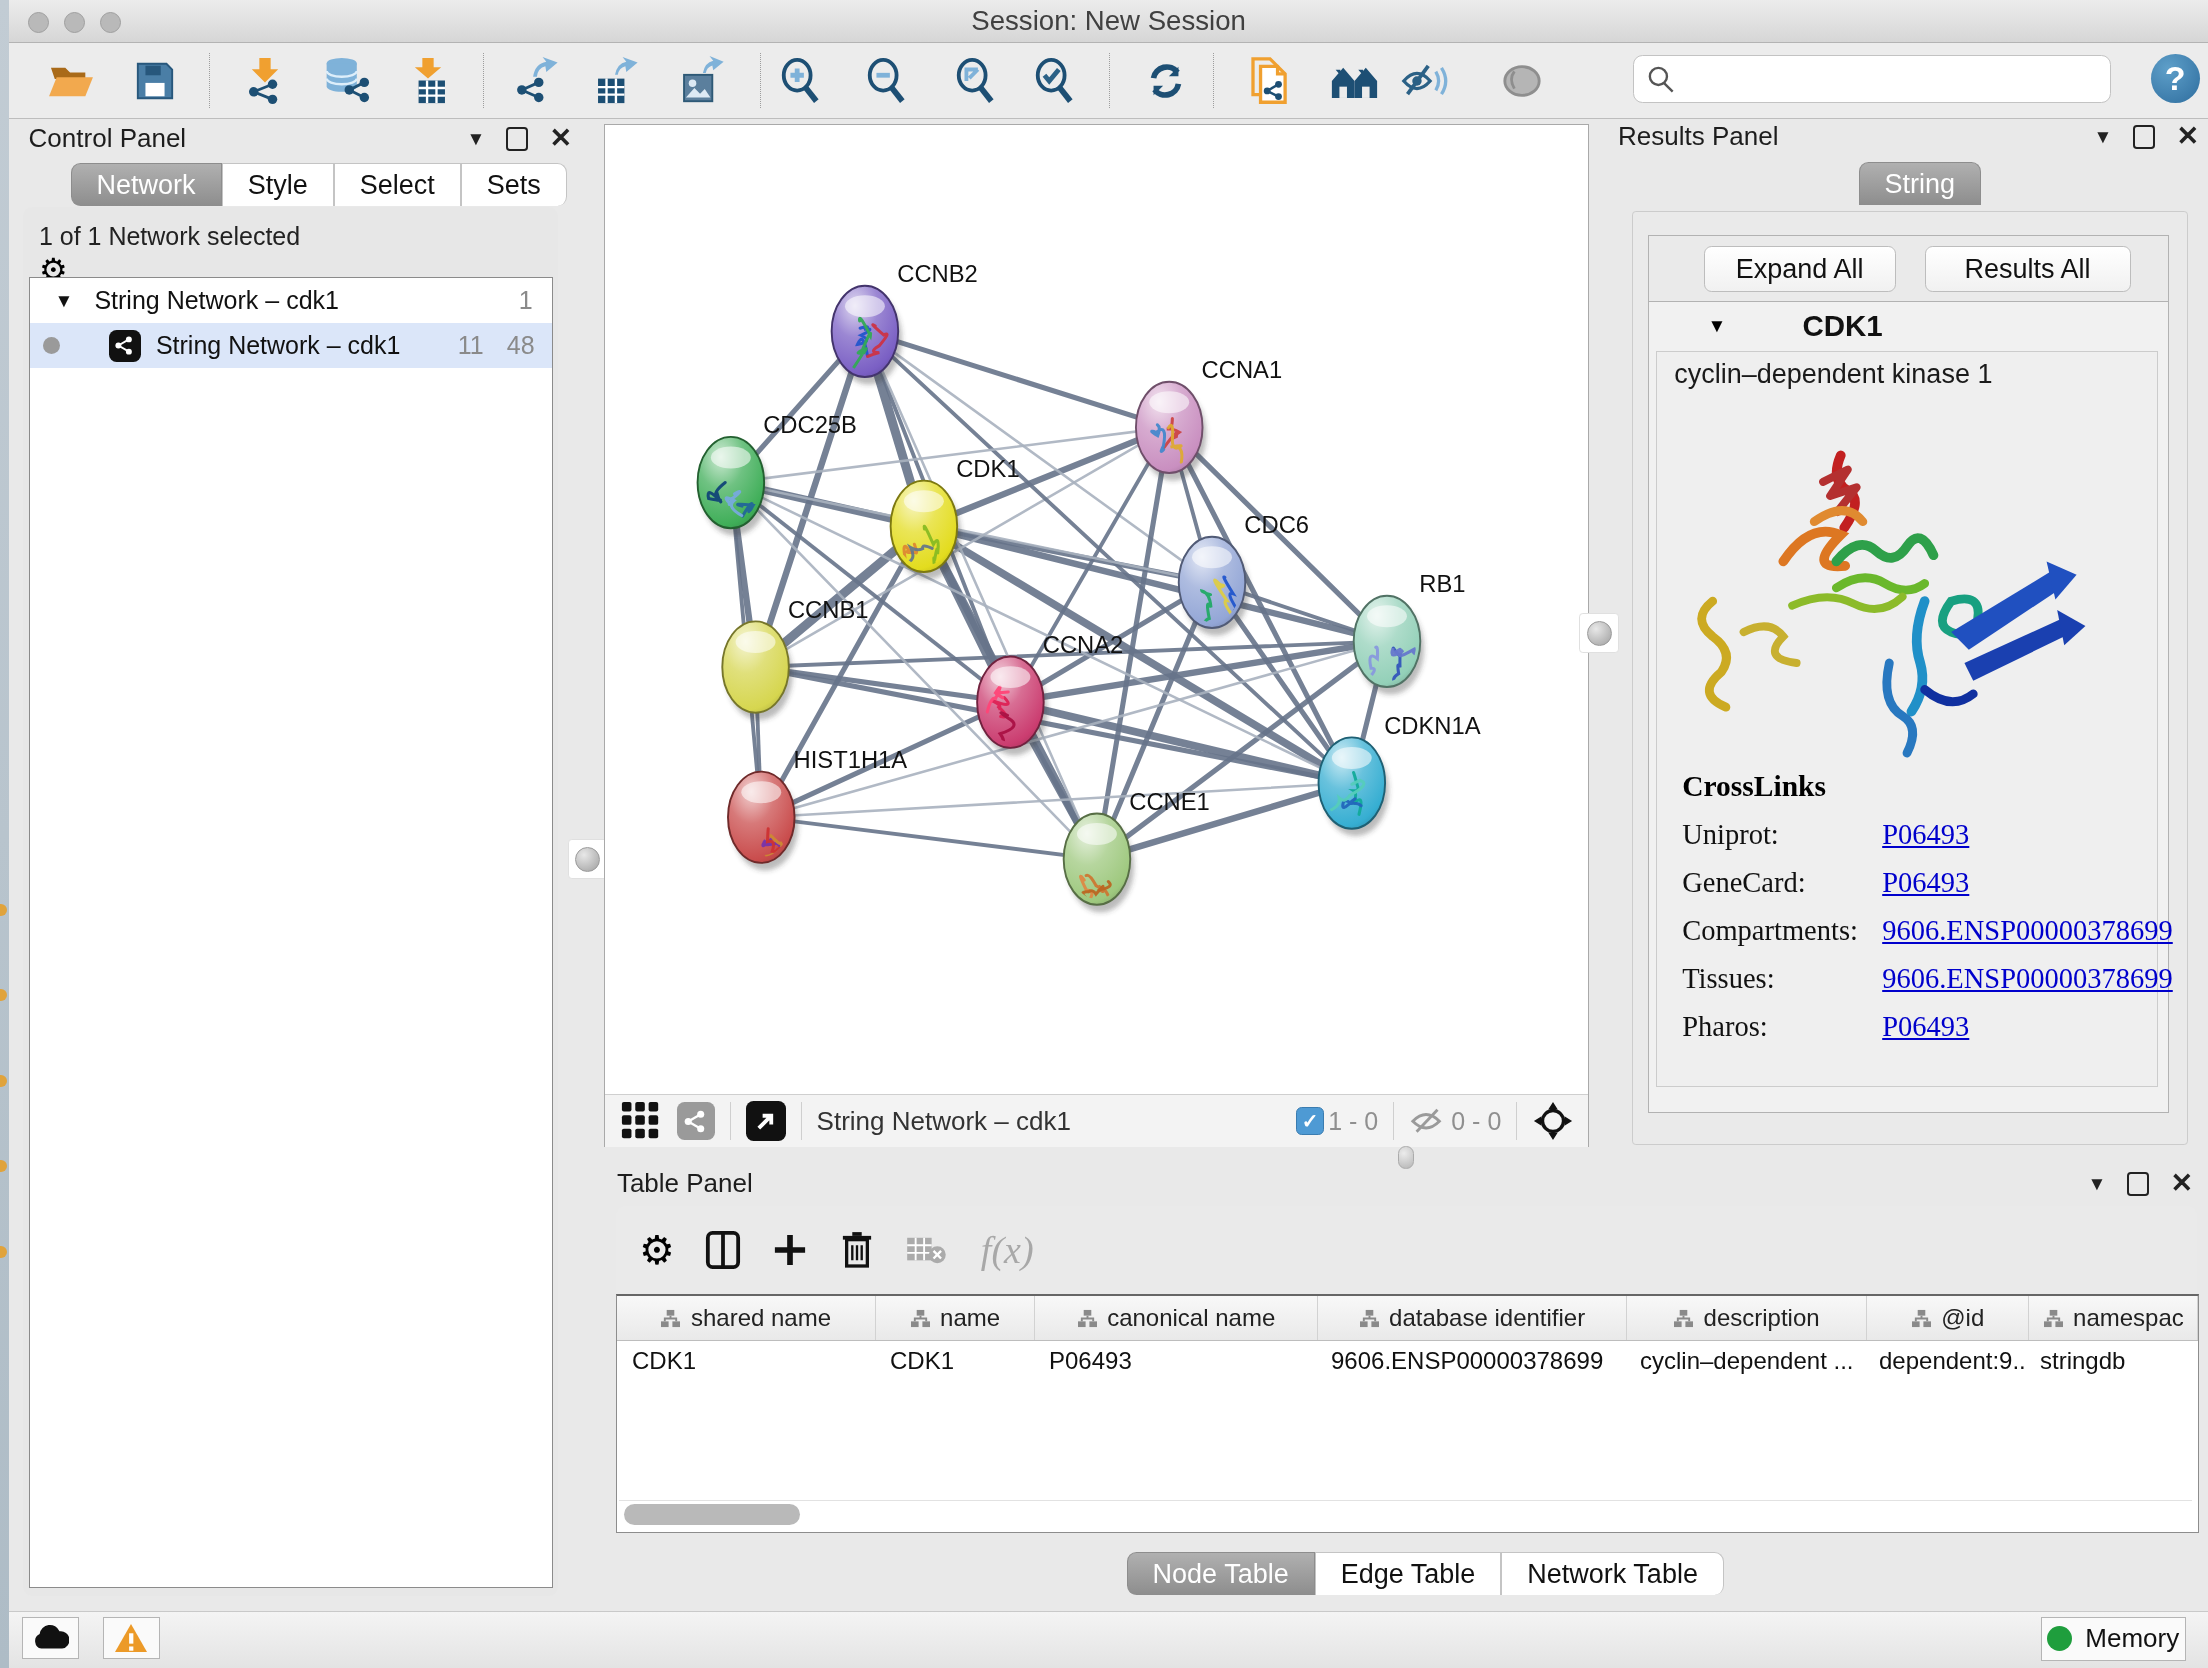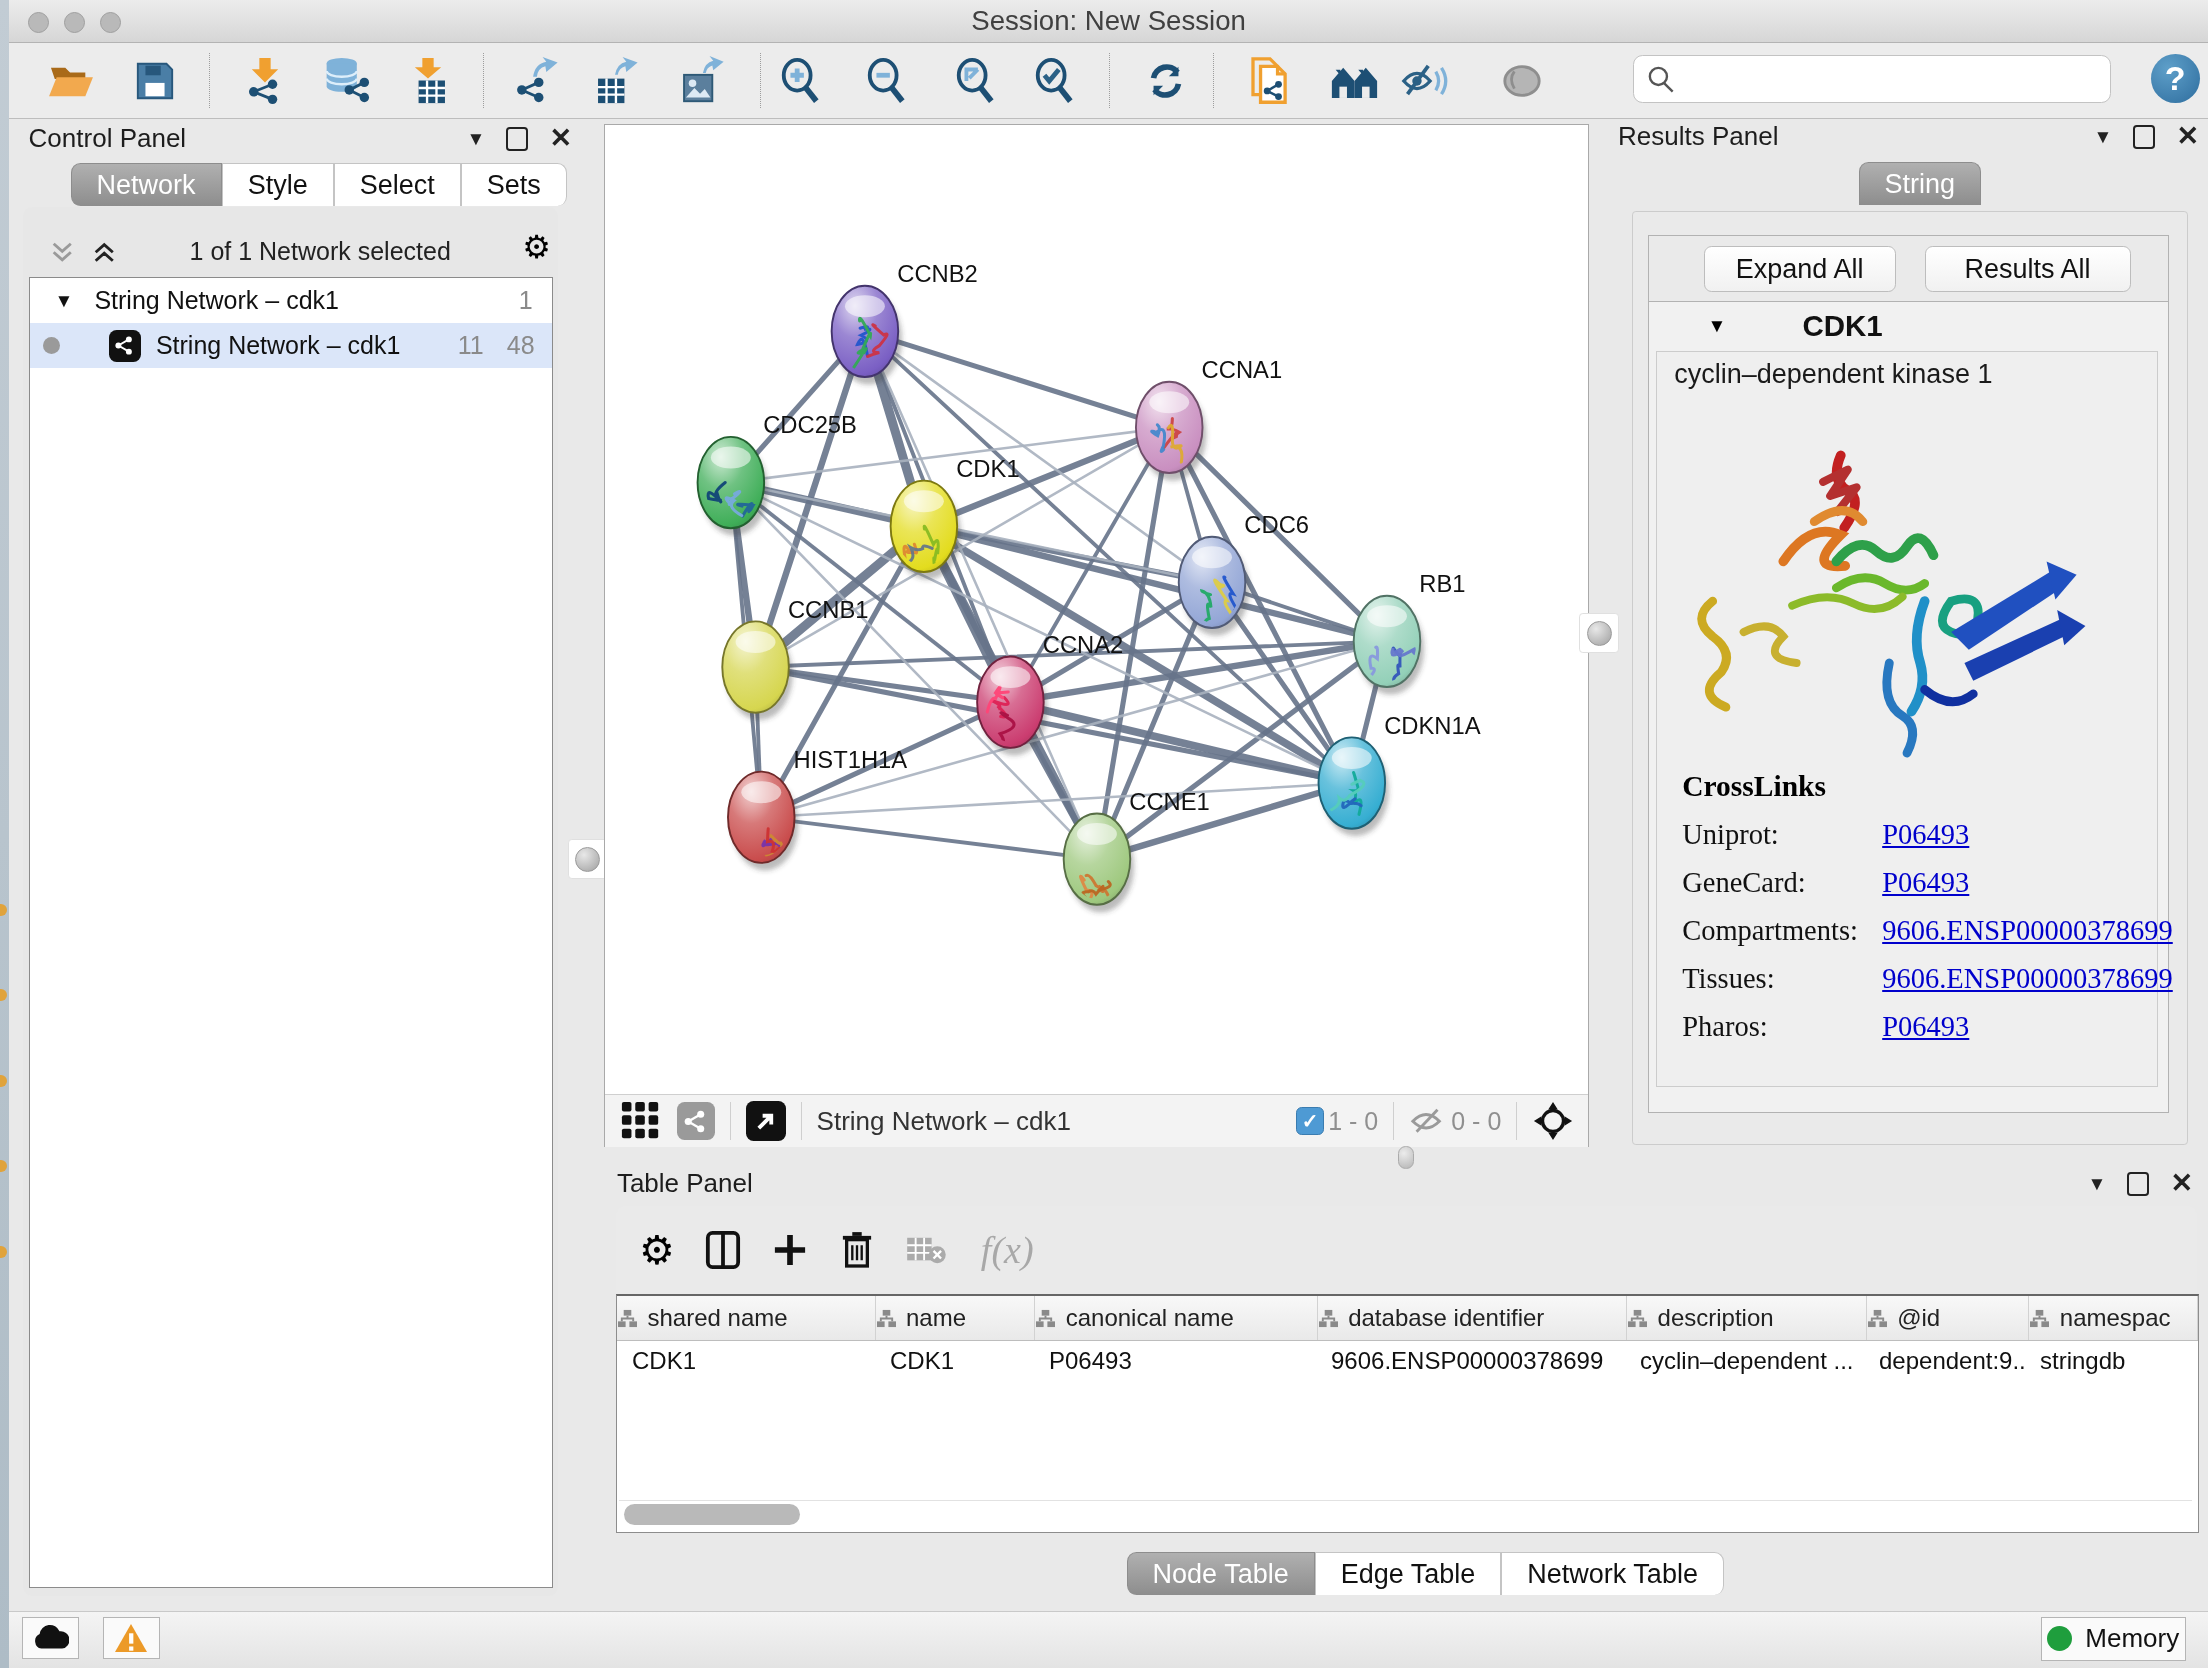--- a/index.html
+++ b/index.html
@@ -28,21 +28,21 @@
   .ph-close{font-size:27px;font-weight:bold;color:#222;line-height:19px;}
   .tab{height:42px;line-height:42px;text-align:center;font-size:27px;background:#fff;color:#111;border:1px solid #c4c4c4;border-bottom:none;padding:0 25px;border-radius:9.5px 9.5px 0 0;}
   .tab.sel{background:linear-gradient(#b0b0b0,#8d8d8d);color:#fff;border-color:#8d8d8d;}
   .tabrow{position:absolute;display:flex;}
   .tabrow .tab{border-radius:0;}
   .tabrow .tab:first-child{border-radius:9.5px 0 0 9.5px;}
   .tabrow .tab:last-child{border-radius:0 9.5px 9.5px 0;}
   
   #control-panel{left:1px;top:119px;width:562px;height:1492px;}
   #cp-body{position:absolute;left:13.3px;top:88px;width:535px;height:1389px;background:#e7e7e7;border-radius:9.5px;}
-  #cp-status{position:absolute;left:8px;top:15px;width:100%;height:44px;display:flex;align-items:flex-end;}
+  #cp-status{position:absolute;left:16px;top:15px;width:100%;height:44px;display:flex;align-items:flex-start;flex-direction:column;}
   #cp-status .txt{flex:1;text-align:center;font-size:25px;color:#222;}
   #cp-tree{position:absolute;left:5.7px;top:70px;width:522px;height:1309px;background:#fff;border:1.9px solid #8b8b8b;}
   .tree-row{height:45px;display:flex;align-items:center;font-size:25px;color:#111;}
   .tree-row.sel{background:#dbe6f9;}
   .badge{width:32px;height:32px;border-radius:7.6px;background:#111;display:flex;align-items:center;justify-content:center;}
   .badge.gray{background:#9a9a9a;}
   .cnt{color:#8a8a8a;}
   
   .vsplit-handle{width:38px;height:38px;background:#fff;border:1px solid #e0e0e0;display:flex;align-items:center;justify-content:center;border-radius:3.8px;}
   .knob{width:23px;height:23px;border-radius:50%;background:radial-gradient(circle at 35% 30%,#e8e8e8,#9f9f9f);border:1px solid #9a9a9a;}
@@ -68,21 +68,21 @@
   #crosslinks{position:absolute;left:25px;top:418px;font-family:"Liberation Serif",serif;}
   #cl-title{font-size:29.5px;font-weight:bold;color:#000;}
   .cl-row{display:flex;margin-top:16px;font-size:28.5px;}
   .cl-label{width:200px;color:#111;}
   .cl-link{color:#0000cc;text-decoration:underline;}
   
   #table-panel{left:595px;top:1168px;width:1605px;height:443px;}
   #tp-toolbar{position:absolute;left:12.4px;top:38px;width:1581px;height:88px;background:#eaeaea;border-radius:9.5px 9.5px 0 0;display:flex;align-items:center;}
   #tp-table{position:absolute;left:12.4px;top:126px;width:1581px;height:236px;background:#fff;border:1.9px solid #8d8d8d;border-top:2.9px solid #666;}
   #tp-head{display:flex;height:44px;background:linear-gradient(#f8f8f8,#e9e9e9);border-bottom:1.9px solid #bdbdbd;}
-  .th{display:flex;align-items:center;gap:9.5px;justify-content:flex-start;font-size:24px;color:#222;border-right:1px solid #d2d2d2;overflow:hidden;white-space:nowrap;}
+  .th{display:flex;align-items:center;gap:9.5px;justify-content:center;font-size:24px;color:#222;border-right:1px solid #d2d2d2;overflow:hidden;white-space:nowrap;}
   #tp-row{display:flex;height:40px;}
   .td{font-size:24px;color:#111;padding-left:15px;display:flex;align-items:center;overflow:hidden;white-space:nowrap;}
   #tp-scroll{position:absolute;left:1.9px;bottom:3.8px;width:1573px;height:27px;border-top:1px solid #e2e2e2;}
   #tp-thumb{position:absolute;left:4.8px;top:2.9px;width:176px;height:21px;border-radius:10.5px;background:#b9b9b9;}
   
   #statusbar{left:0;top:1611px;width:100%;height:57px;background:linear-gradient(#f4f4f4,#e3e3e3);border-top:1px solid #c9c9c9;}
   .sb-btn{position:absolute;top:4.8px;width:55px;height:40px;background:#fafafa;border:1.9px solid #b5b5b5;display:flex;align-items:center;justify-content:center;}
   #memory-btn{position:absolute;left:2032px;top:4.8px;width:143px;height:42px;background:#fafafa;border:1.9px solid #b5b5b5;display:flex;align-items:center;justify-content:center;gap:13.3px;font-size:26px;color:#111;}
   #memory-dot{width:25px;height:25px;border-radius:50%;background:#1f9e3d;}
   svg{display:block;}

